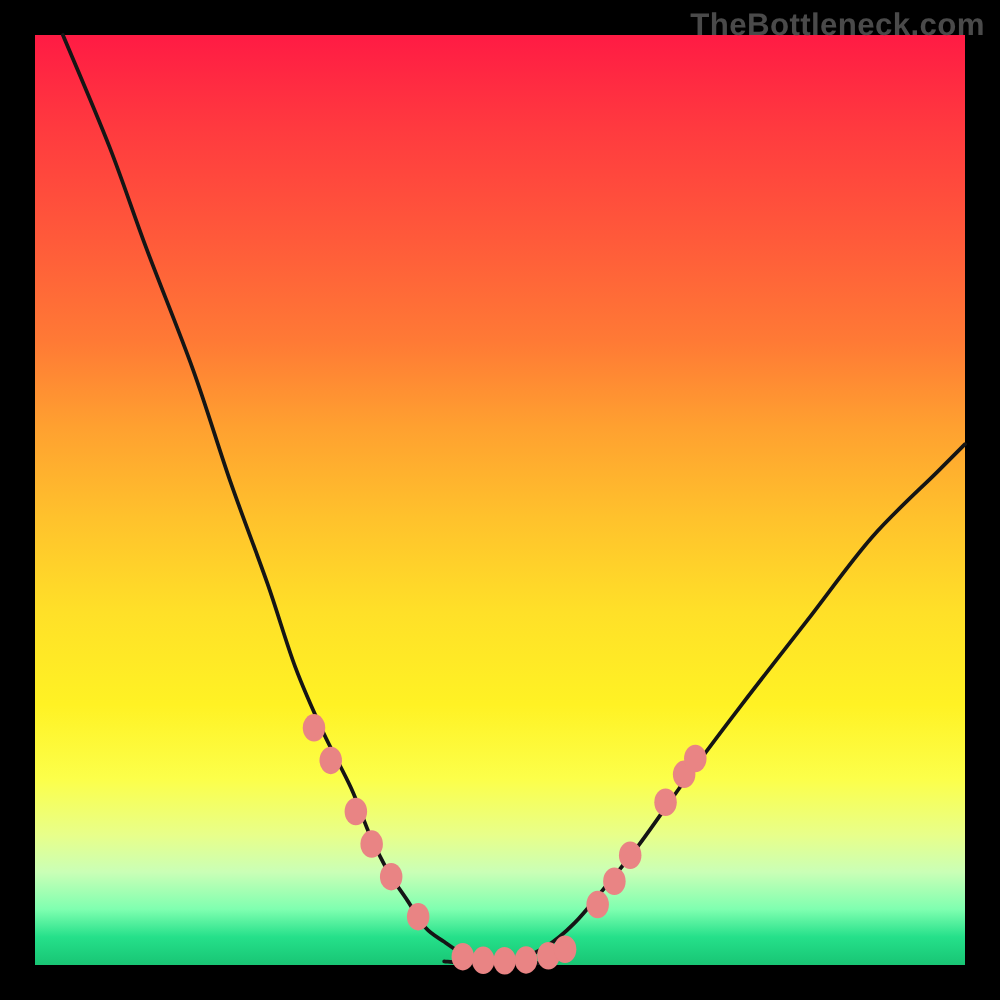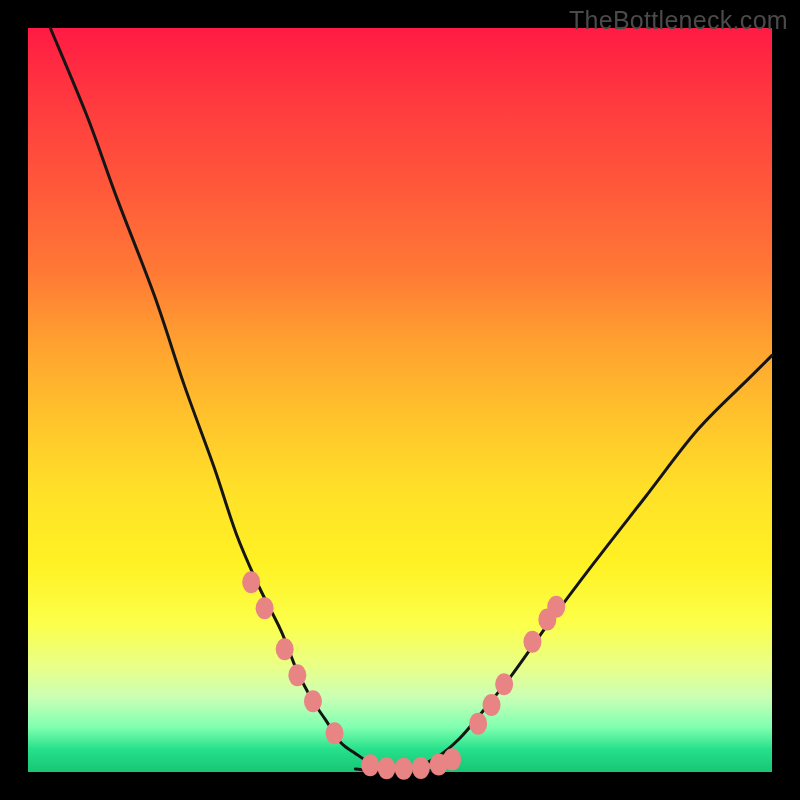--- a/index.html
+++ b/index.html
@@ -40,21 +40,21 @@
       #7fffb0 94%,
       #25e08a 97%,
       #18c574 100%);
   }
   .watermark {
     position: absolute;
     top: 6px;
     right: 12px;
     color: #4a4a4a;
     font-size: 25px;
-    font-weight: 400;
+    font-weight: 700;
     letter-spacing: 0.3px;
     user-select: none;
   }
   svg.curves {
     position: absolute;
     left: 0;
     top: 0;
     width: 744px;
     height: 744px;
     overflow: visible;

